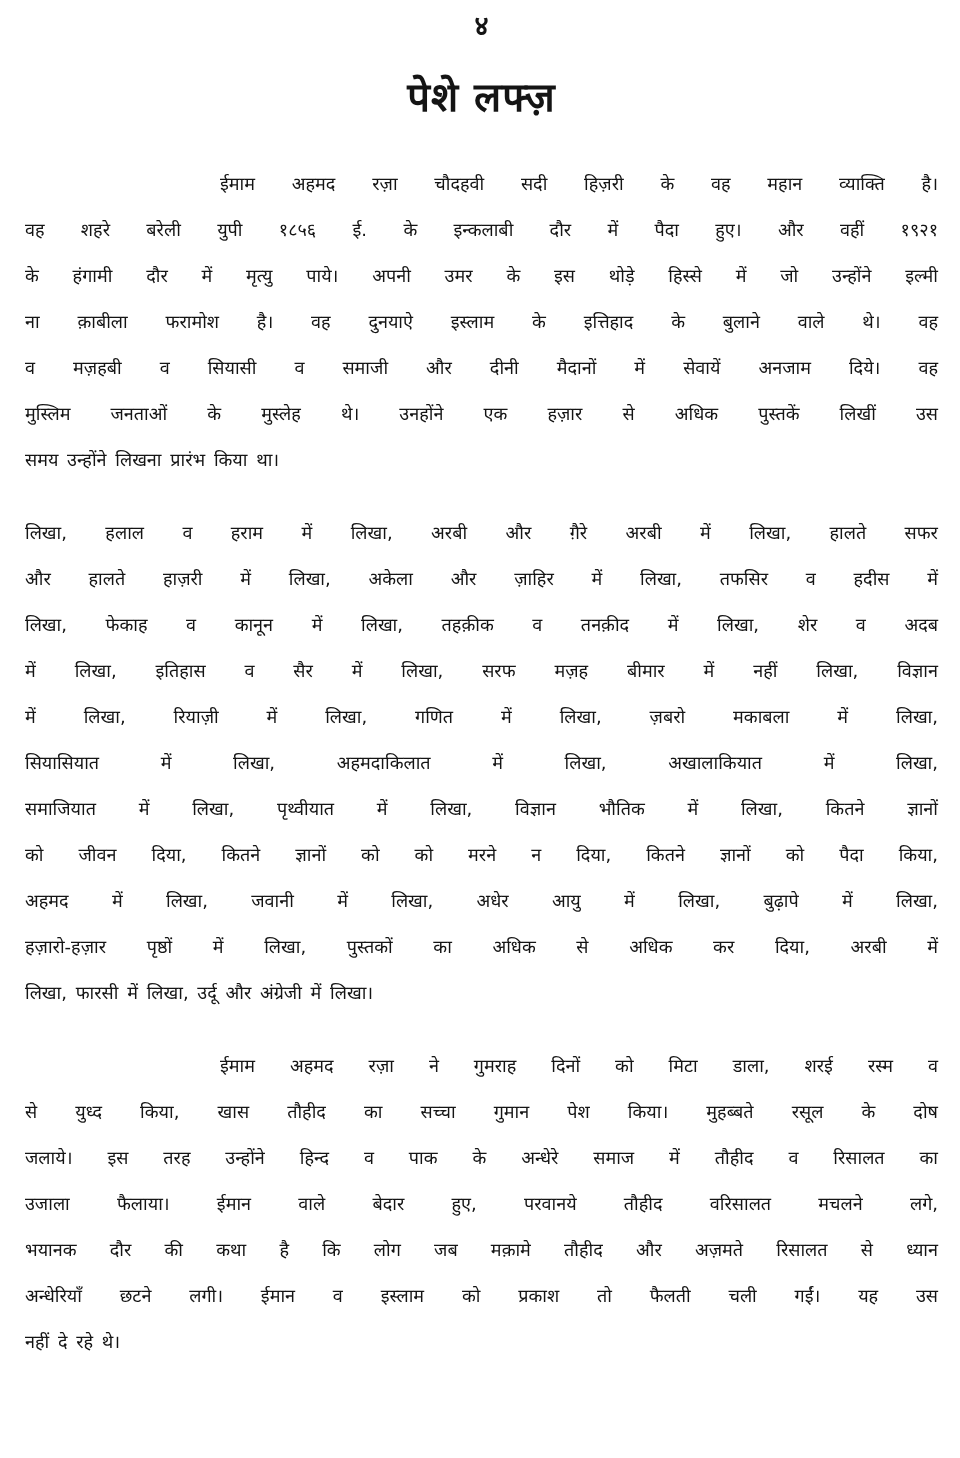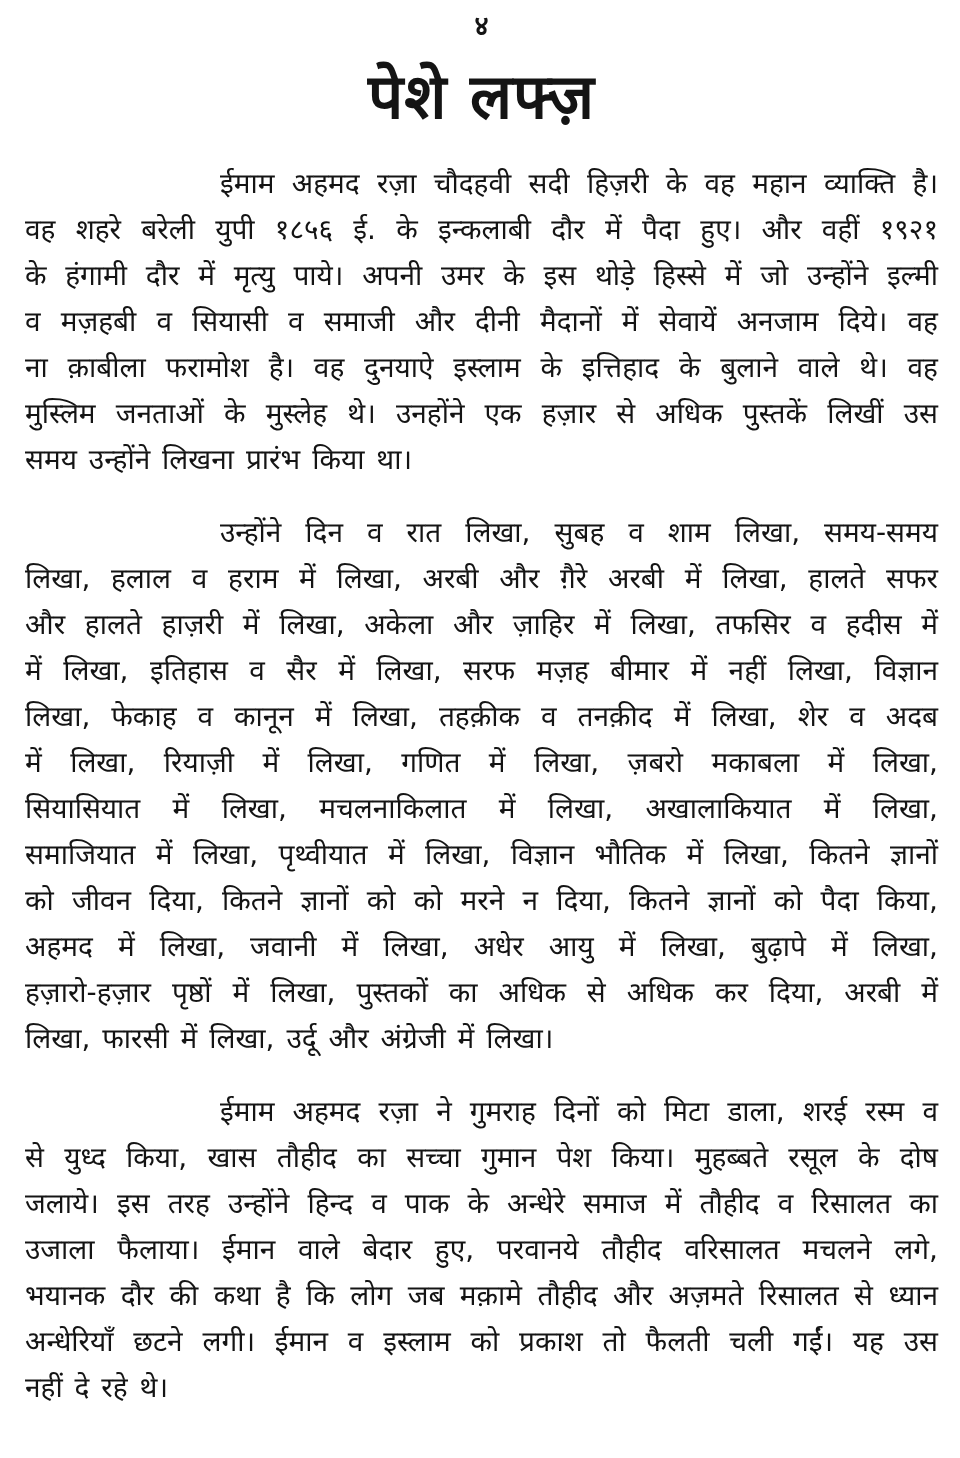--- a/index.html
+++ b/index.html
@@ -21,28 +21,28 @@
   }
   .page-number {
     text-align: center;
     font-size: 27px;
     font-weight: bold;
     line-height: 36px;
     margin-bottom: 18px;
   }
   .title {
     text-align: center;
-    font-size: 62px;
+    font-size: 40px;
     font-weight: bold;
     line-height: 70px;
     margin: 0 0 14px 0;
     letter-spacing: 1px;
   }
   .body-text {
-    font-size: 28px;
+    font-size: 18px;
     margin-top: 29px;
   }
   .para {
     margin: 0;
   }
   .para + .para {
     margin-top: 27px;
   }
   .line {
     line-height: 46px;
@@ -63,33 +63,32 @@
 <body>
 
 <div class="page">
   <div class="page-number">४</div>
   <h1 class="title">पेशे लफ्ज़</h1>
   <div class="body-text" id="paragraphs">
       <div class="para">
         <div class="line first">ईमाम अहमद रज़ा चौदहवी सदी हिज़री के वह महान व्याक्ति है।</div>
         <div class="line">वह शहरे बरेली युपी १८५६ ई. के इन्कलाबी दौर में पैदा हुए। और वहीं १९२१</div>
         <div class="line">के हंगामी दौर में मृत्यु पाये। अपनी उमर के इस थोड़े हिस्से में जो उन्होंने इल्मी</div>
+        <div class="line">ना क़ाबीला फरामोश है। वह दुनयाऐ इस्लाम के इत्तिहाद के बुलाने वाले थे। वह</div>
         <div class="line">व मज़हबी व सियासी व समाजी और दीनी मैदानों में सेवायें अनजाम दिये। वह</div>
-        <div class="line">ना क़ाबीला फरामोश है। वह दुनयाऐ इस्लाम के इत्तिहाद के बुलाने वाले थे। वह</div>
         <div class="line">मुस्लिम जनताओं के मुस्लेह थे। उनहोंने एक हज़ार से अधिक पुस्तकें लिखीं उस</div>
         <div class="line last">समय उन्होंने लिखना प्रारंभ किया था।</div>
       </div>
       <div class="para">
-        <div class="line first">उन्होंने दिन व रात लिखा, सुबह व शाम लिखा, समय-समय</div>
         <div class="line">लिखा, हलाल व हराम में लिखा, अरबी और ग़ैरे अरबी में लिखा, हालते सफर</div>
         <div class="line">और हालते हाज़री में लिखा, अकेला और ज़ाहिर में लिखा, तफसिर व हदीस में</div>
+        <div class="line">लिखा, फेकाह व कानून में लिखा, तहक़ीक व तनक़ीद में लिखा, शेर व अदब</div>
         <div class="line">में लिखा, इतिहास व सैर में लिखा, सरफ मज़ह बीमार में नहीं लिखा, विज्ञान</div>
-        <div class="line">लिखा, फेकाह व कानून में लिखा, तहक़ीक व तनक़ीद में लिखा, शेर व अदब</div>
         <div class="line">में लिखा, रियाज़ी में लिखा, गणित में लिखा, ज़बरो मकाबला में लिखा,</div>
-        <div class="line">सियासियात में लिखा, मचलनाकिलात में लिखा, अखालाकियात में लिखा,</div>
+        <div class="line">सियासियात में लिखा, अहमदाकिलात में लिखा, अखालाकियात में लिखा,</div>
         <div class="line">समाजियात में लिखा, पृथ्वीयात में लिखा, विज्ञान भौतिक में लिखा, कितने ज्ञानों</div>
         <div class="line">को जीवन दिया, कितने ज्ञानों को को मरने न दिया, कितने ज्ञानों को पैदा किया,</div>
         <div class="line">अहमद में लिखा, जवानी में लिखा, अधेर आयु में लिखा, बुढ़ापे में लिखा,</div>
         <div class="line">हज़ारो-हज़ार पृष्ठों में लिखा, पुस्तकों का अधिक से अधिक कर दिया, अरबी में</div>
         <div class="line last">लिखा, फारसी में लिखा, उर्दू और अंग्रेजी में लिखा।</div>
       </div>
       <div class="para">
         <div class="line first">ईमाम अहमद रज़ा ने गुमराह दिनों को मिटा डाला, शरई रस्म व</div>
         <div class="line">से युध्द किया, खास तौहीद का सच्चा गुमान पेश किया। मुहब्बते रसूल के दोष</div>
         <div class="line">जलाये। इस तरह उन्होंने हिन्द व पाक के अन्धेरे समाज में तौहीद व रिसालत का</div>

